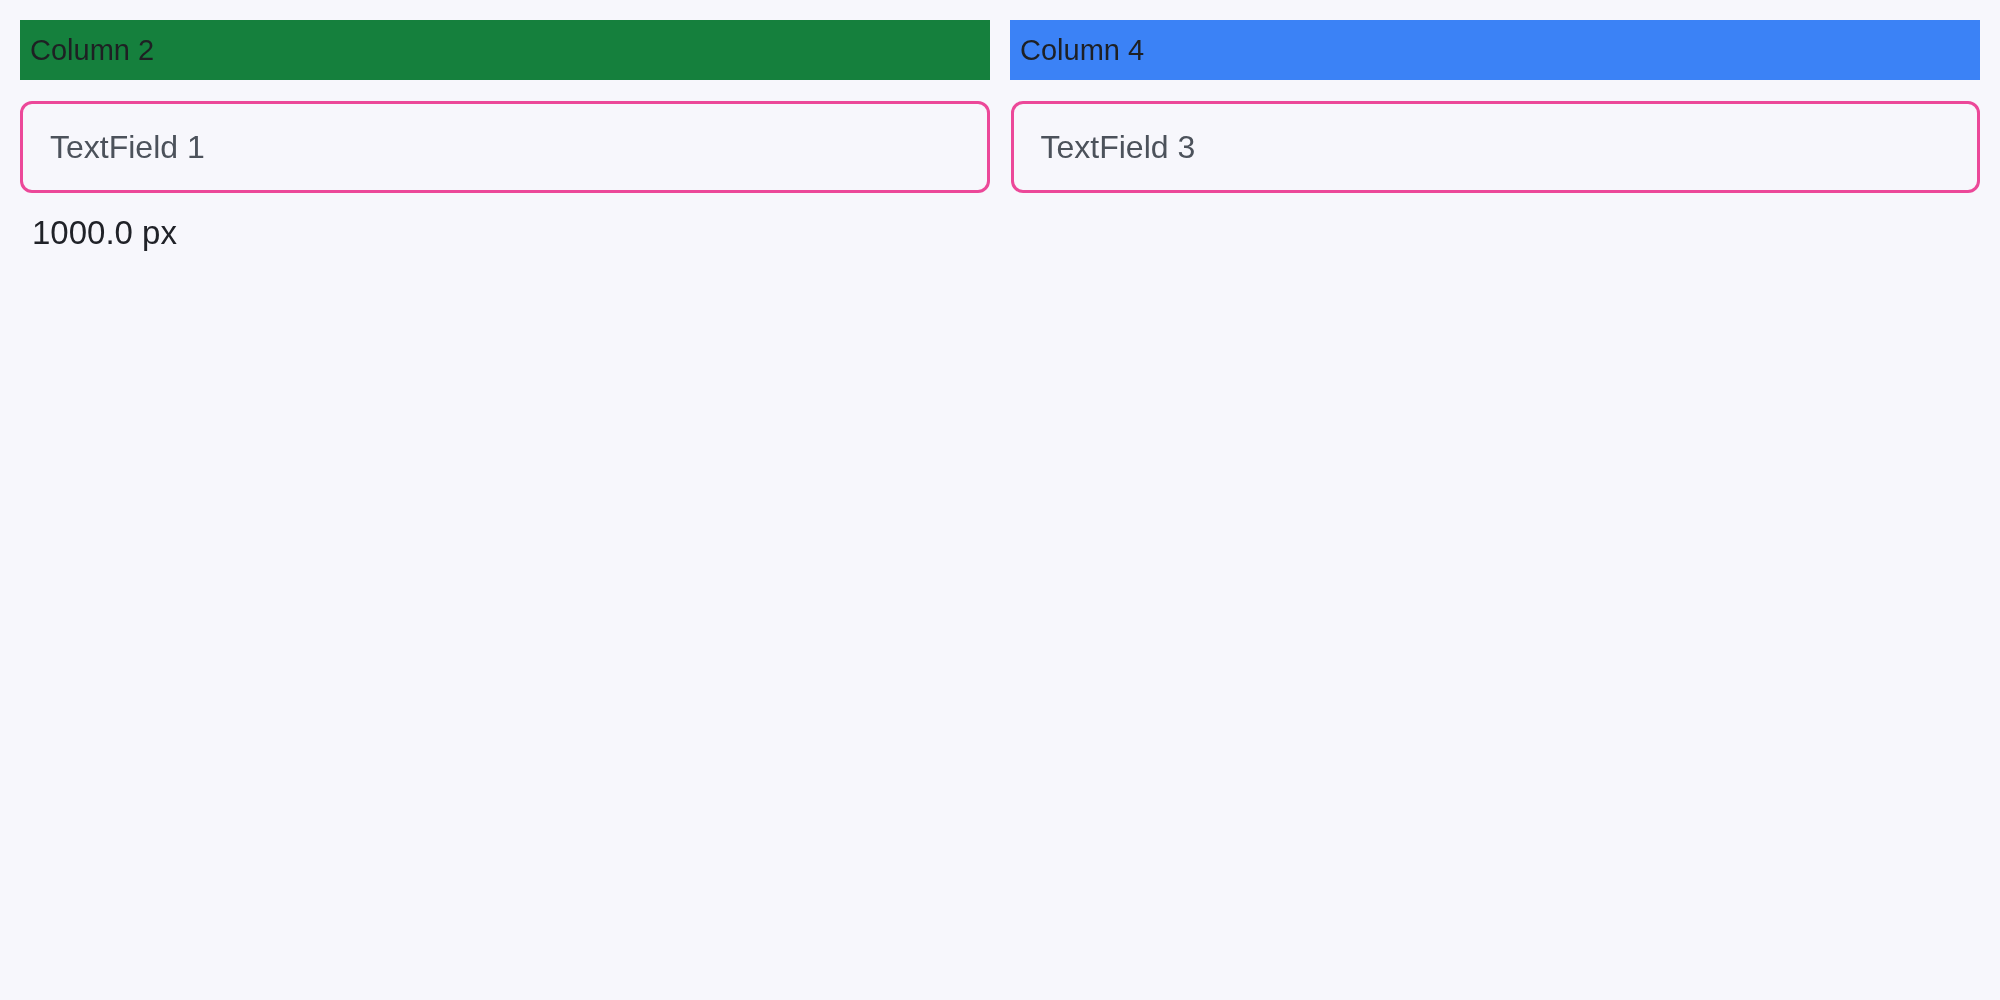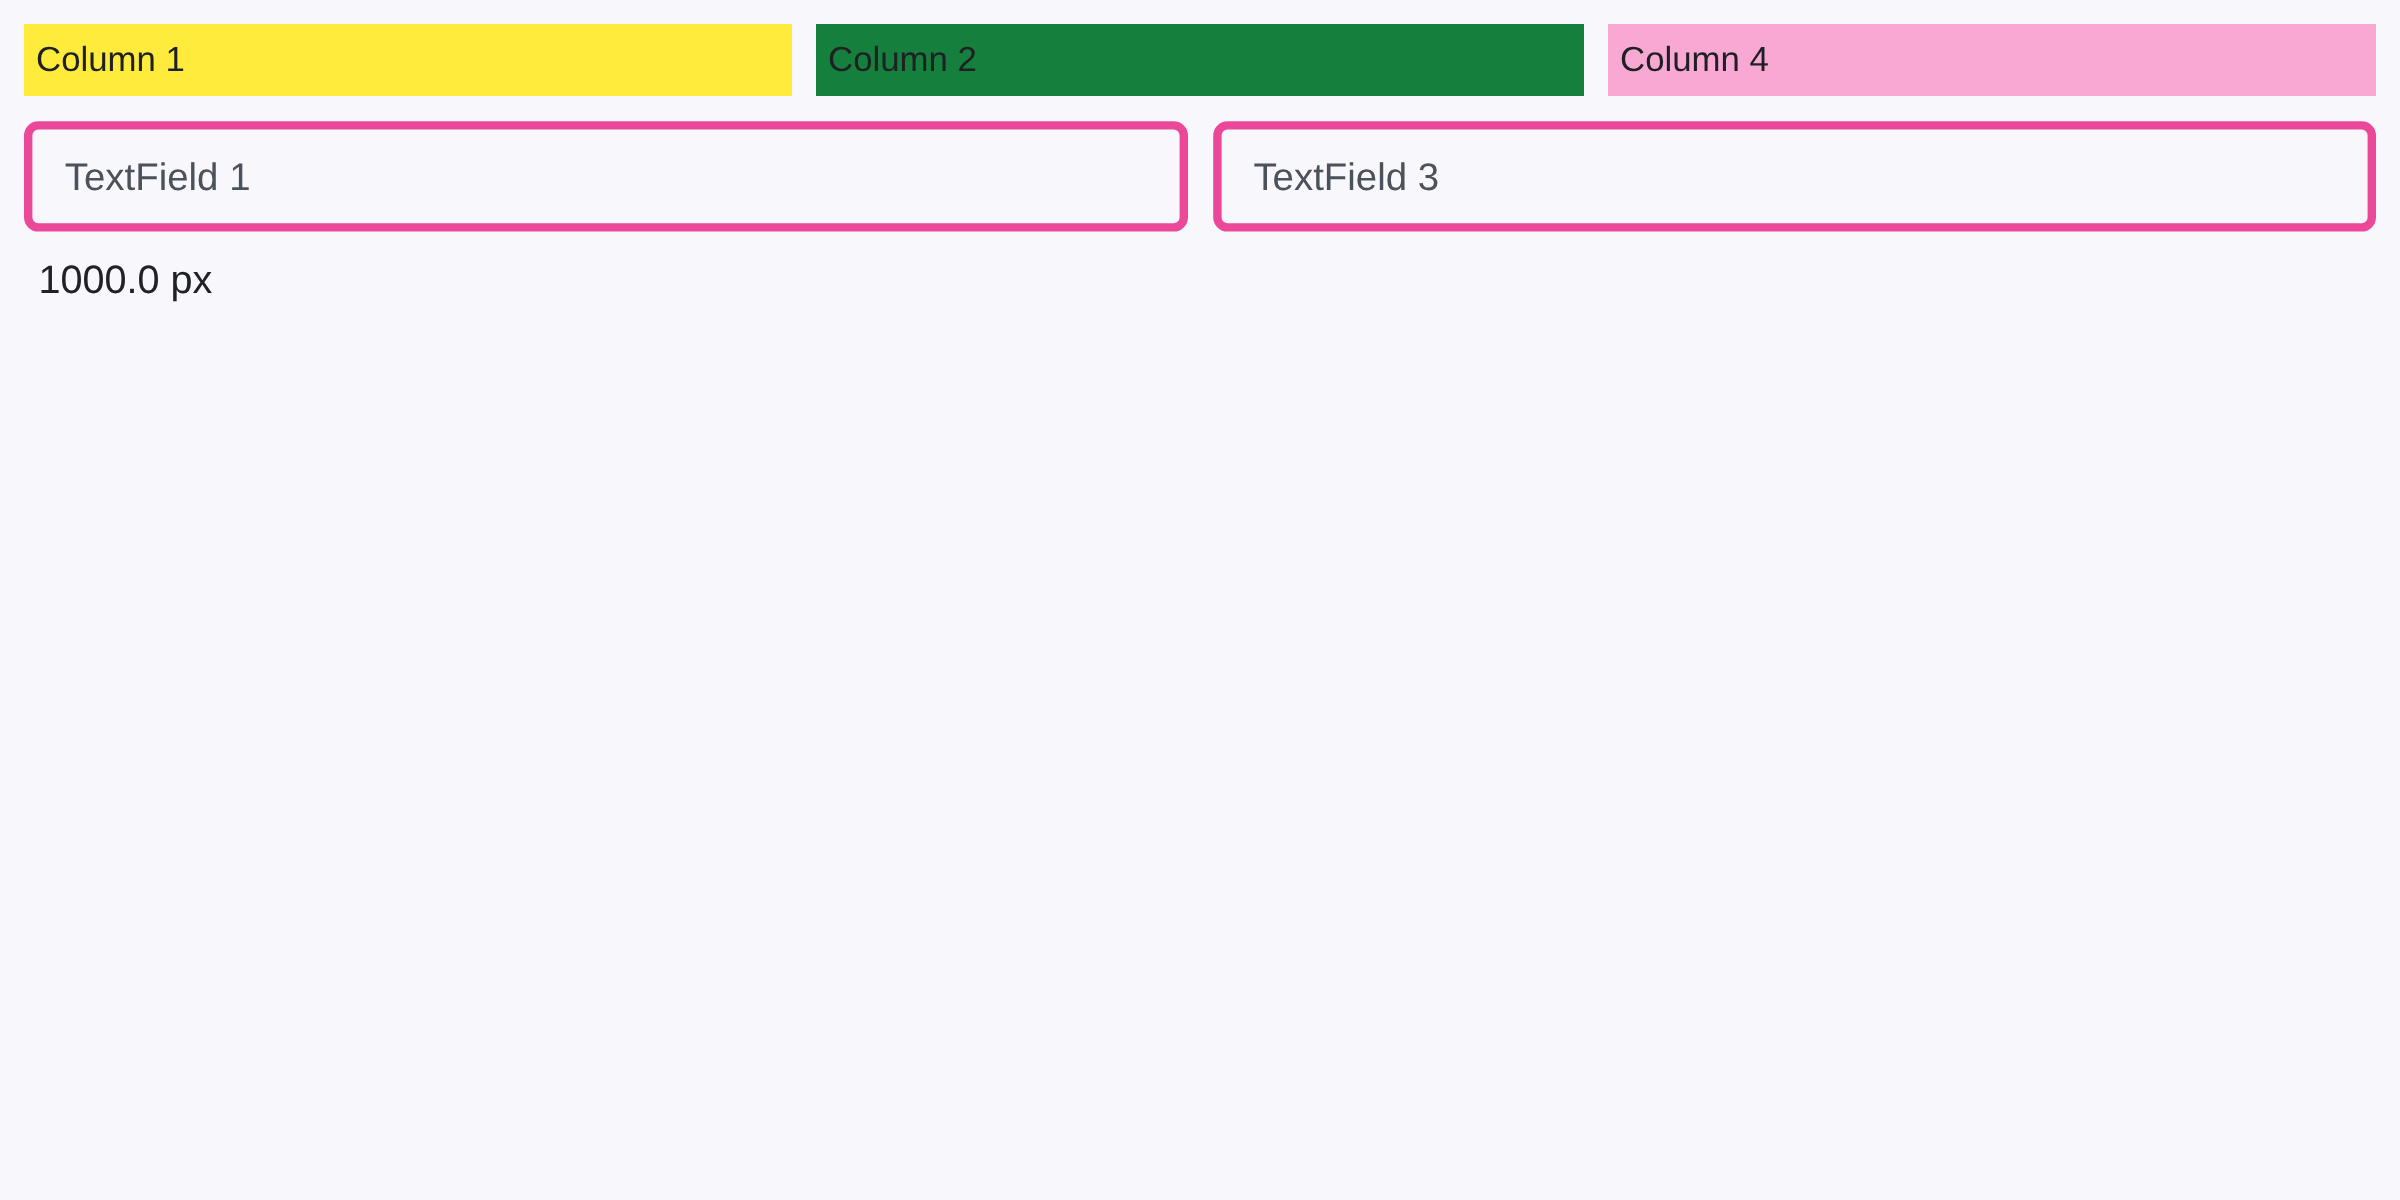--- a/index.html
+++ b/index.html
@@ -32,21 +32,21 @@
   }
   .fields-row {
     display: flex;
     gap: 21px;
     margin-top: 21px;
   }
   .textfield-box {
     flex: 1;
     height: 92px;
     box-sizing: border-box;
-    border: 7px solid #ec4899;
+    border: 3px solid #ec4899;
     border-radius: 12px;
     background: transparent;
     overflow: hidden;
   }
   .textfield-box input {
     width: 100%;
     height: 100%;
     box-sizing: border-box;
     border: none;
     outline: none;
@@ -67,27 +67,24 @@
     line-height: 1.2;
     color: #202228;
   }
 </style>
 </head>
 <body>
 
 <div class="page">
 
   <div class="columns-row">
-    <div class="column-bar" style="background: rgb(255, 235, 59);">
-      <span>Column 1</span>
-    </div>
     <div class="column-bar" style="background: #15803d;">
       <span>Column 2</span>
     </div>
-    <div class="column-bar" style="background: #f9a8d4; text-align: right;">
+    <div class="column-bar" style="background: #3b82f6; text-align: right;">
       <span>Column 4</span>
     </div>
   </div>
 
   <div class="fields-row">
     <div class="textfield-box">
       <input type="text" placeholder="TextField 1" style="">
     </div>
     <div class="textfield-box">
       <input type="text" placeholder="TextField 3" style="">

